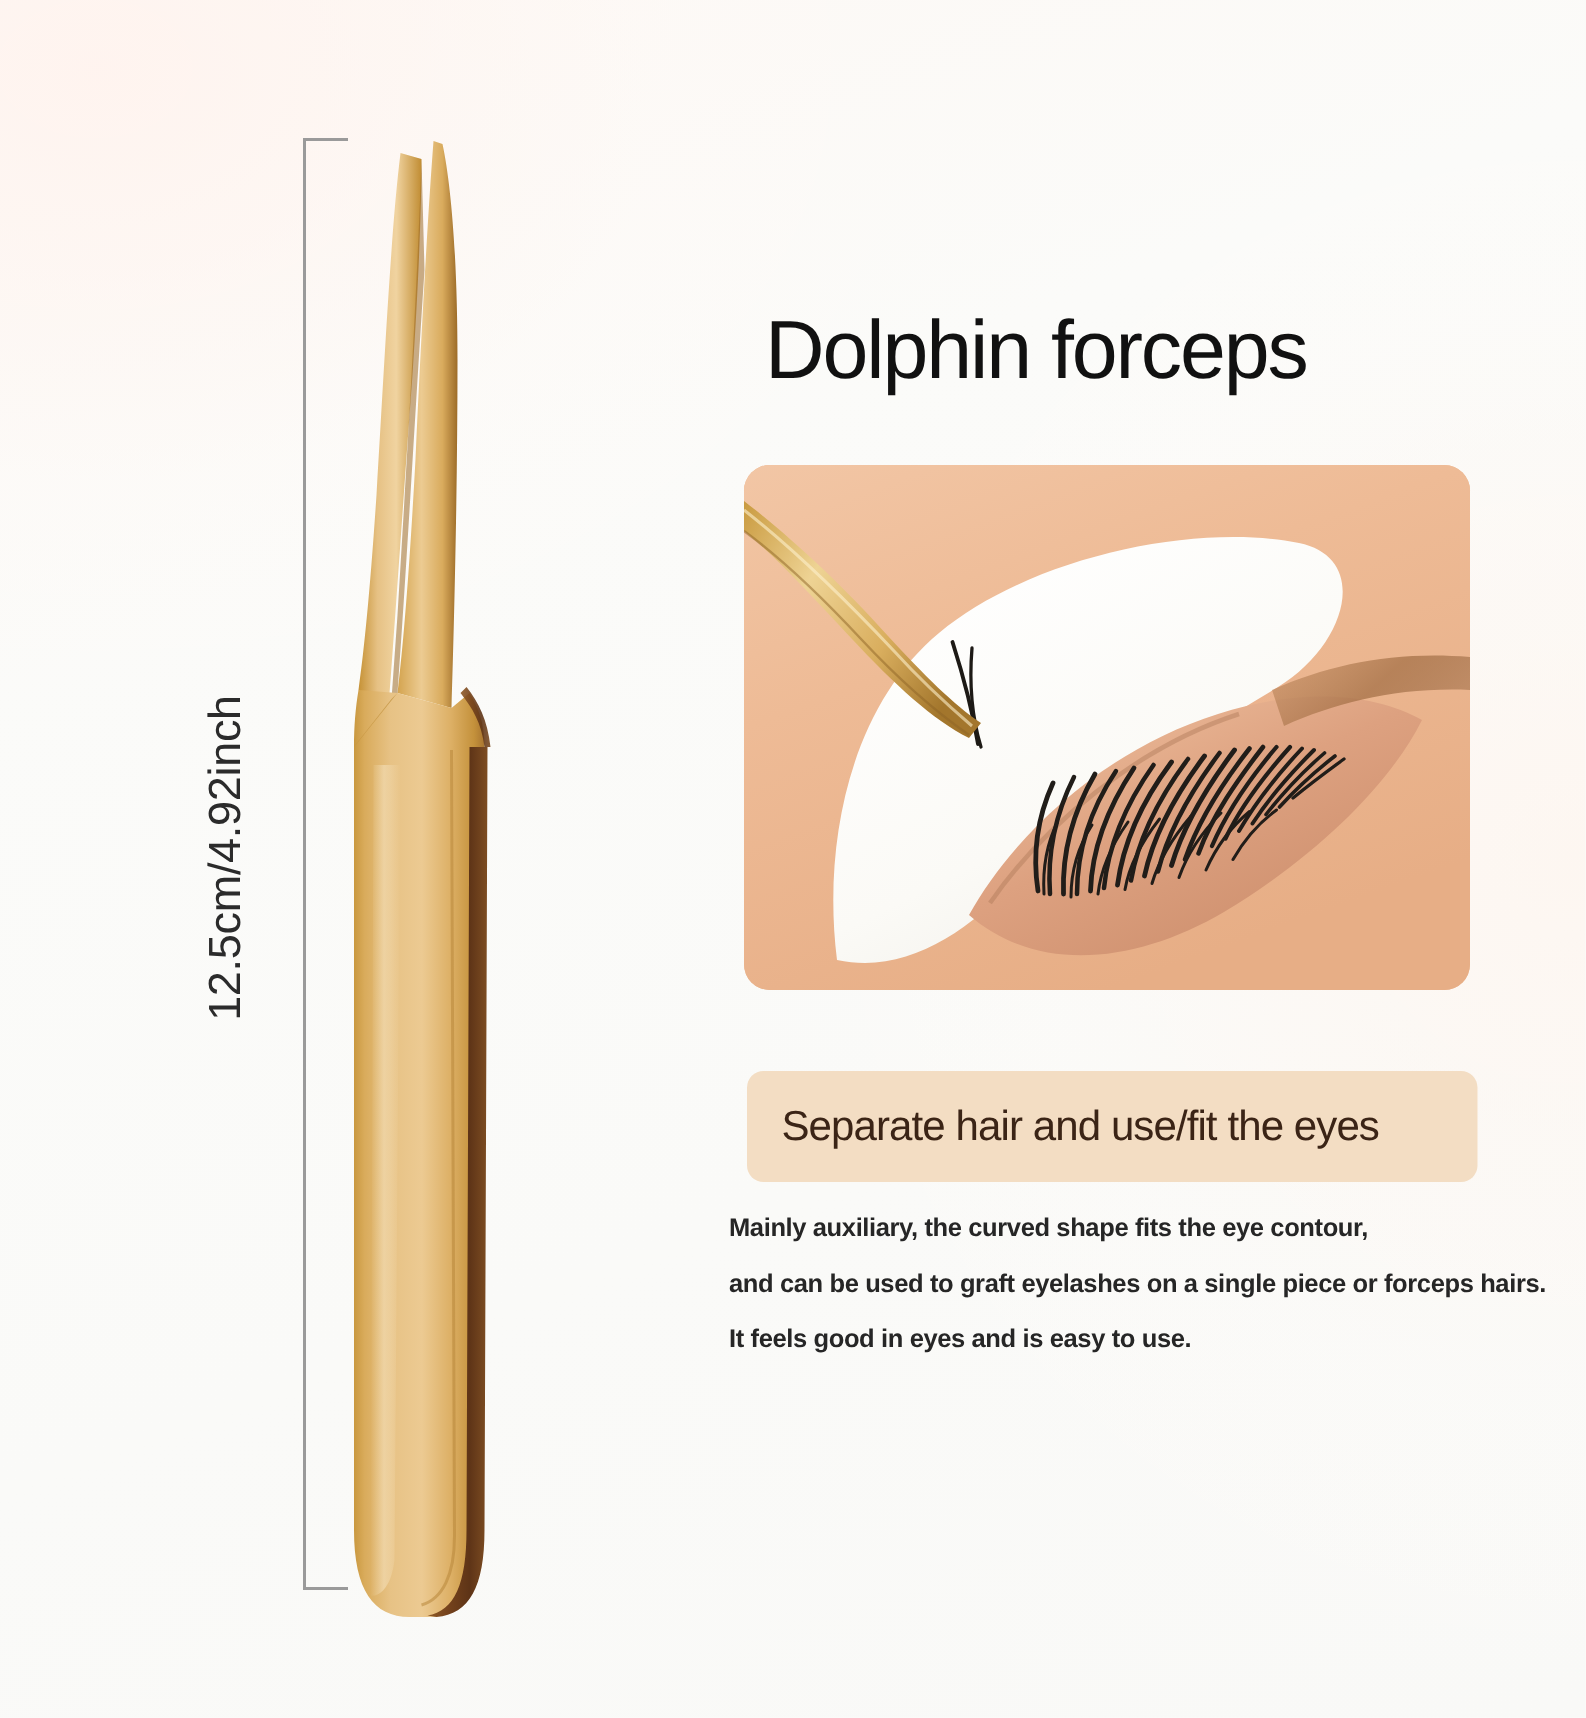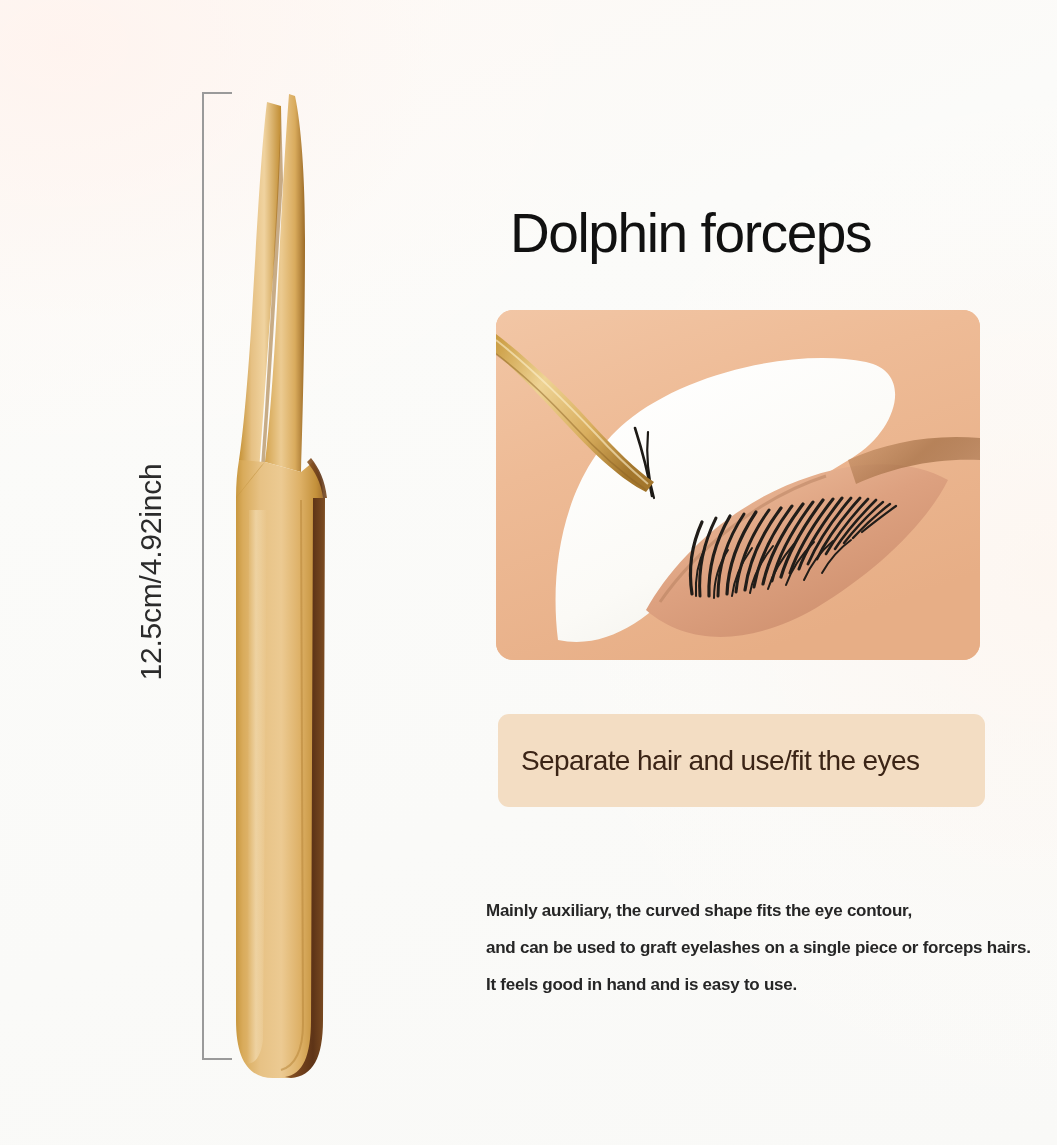--- a/index.html
+++ b/index.html
@@ -110,41 +110,41 @@
     background: #eebb96;
   }
   #photo-card svg { display: block; width: 484px; height: 350px; }
 
   
   #feature-banner {
     position: absolute;
     left: 12px;
     top: 714px;
     width: 487px;
-    height: 93px;
+    height: 74px;
     background: #f3ddc3;
     border-radius: 11px;
     display: flex;
     align-items: center;
     padding-left: 23px;
   }
   #feature-banner-text {
     font-size: 28px;
     font-weight: 400;
     color: #3b2416;
     letter-spacing: -0.6px;
     white-space: nowrap;
     font-stretch: condensed;
   }
 
   
   #description {
     position: absolute;
     left: 0px;
-    top: 892px;
+    top: 800px;
     width: 560px;
   }
   #description .desc-line {
     font-size: 17px;
     font-weight: 700;
     color: #262626;
     letter-spacing: -0.25px;
     line-height: 37px;
     white-space: nowrap;
     font-stretch: condensed;
@@ -355,17 +355,17 @@
       </svg>
     </div>
 
     <div id="feature-banner">
       <span id="feature-banner-text">Separate hair and use/fit the eyes</span>
     </div>
 
     <div id="description">
       <div class="desc-line">Mainly auxiliary, the curved shape fits the eye contour,</div>
       <div class="desc-line">and can be used to graft eyelashes on a single piece or forceps hairs.</div>
-      <div class="desc-line">It feels good in hand and is easy to use.</div>
+      <div class="desc-line">It feels good in eyes and is easy to use.</div>
     </div>
 
   </div>
 </div>
 
 </body></html>

